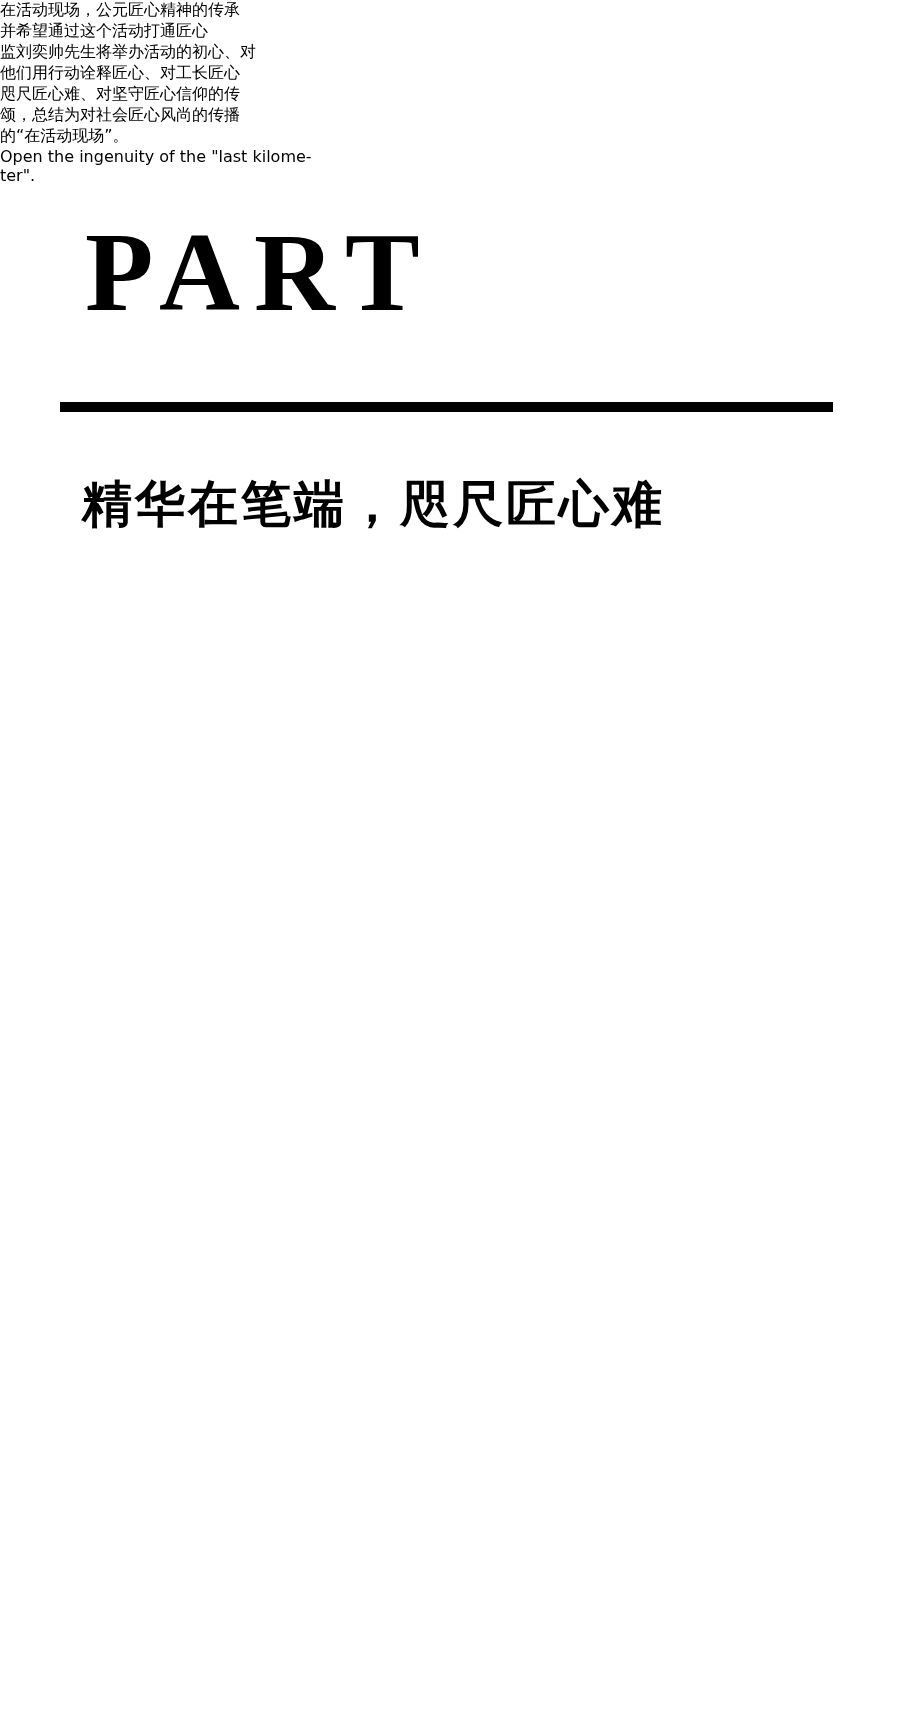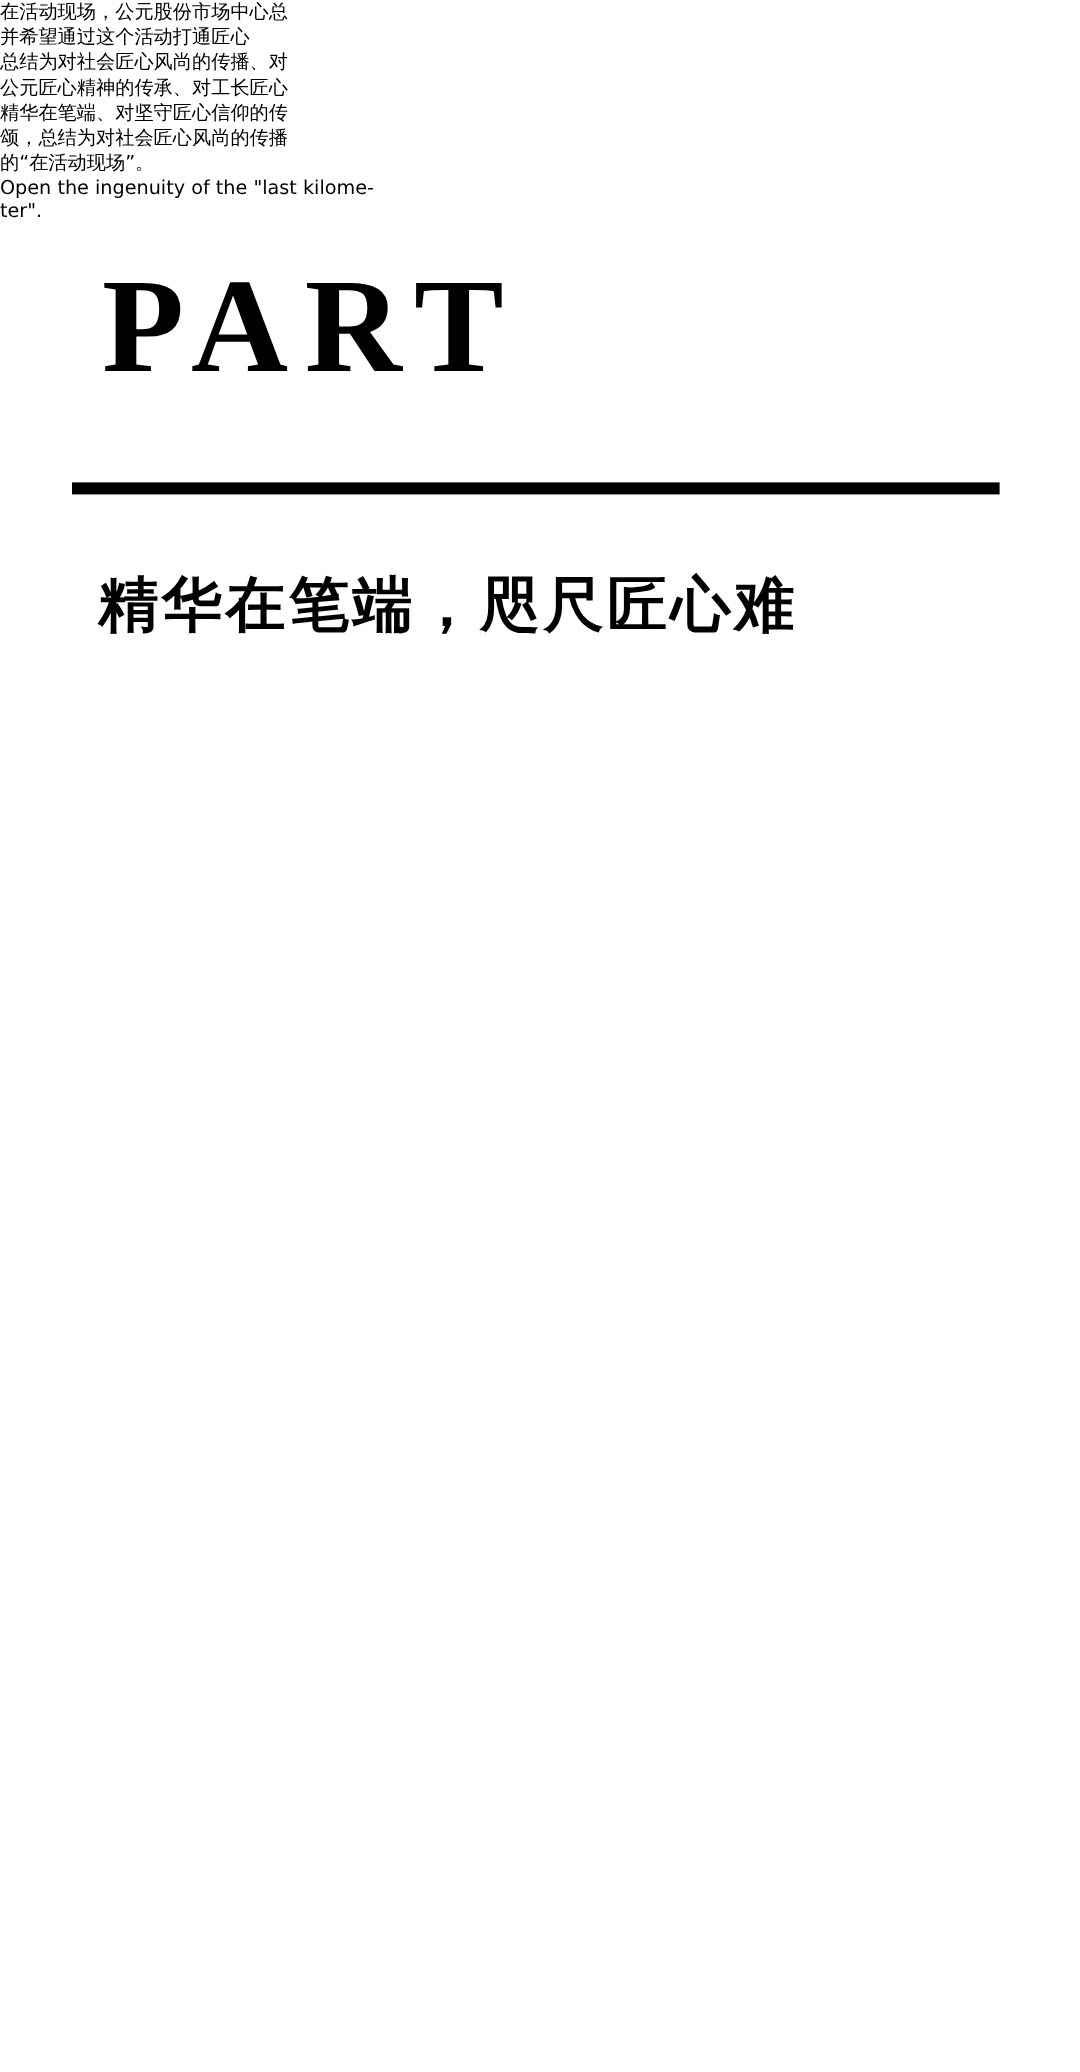--- a/index.html
+++ b/index.html
@@ -96,25 +96,25 @@
 </header>
 
 <div class="divider"></div>
 
 <h1 class="headline">
   <div>精华在笔端，咫尺匠心难</div>
 </h1>
 
 <p class="body-paragraph">
   </p>
-<div>在活动现场，公元股份市场中心总</div>
+<div>在活动现场，公元匠心精神的传承</div>
   <div>并希望通过这个活动打通匠心</div>
-  <div>总结为对社会匠心风尚的传播、对</div>
-  <div>公元匠心精神的传承、对工长匠心</div>
-  <div>精华在笔端、对坚守匠心信仰的传</div>
+  <div>监刘奕帅先生将举办活动的初心、对</div>
+  <div>他们用行动诠释匠心、对工长匠心</div>
+  <div>咫尺匠心难、对坚守匠心信仰的传</div>
   <div>颂，总结为对社会匠心风尚的传播</div>
   <div>的“在活动现场”。</div>
 <p></p>
 
 <p class="english-caption">
   </p>
 <div>Open the ingenuity of the "last kilome-</div>
   <div>ter".</div>
 <p></p>
 

